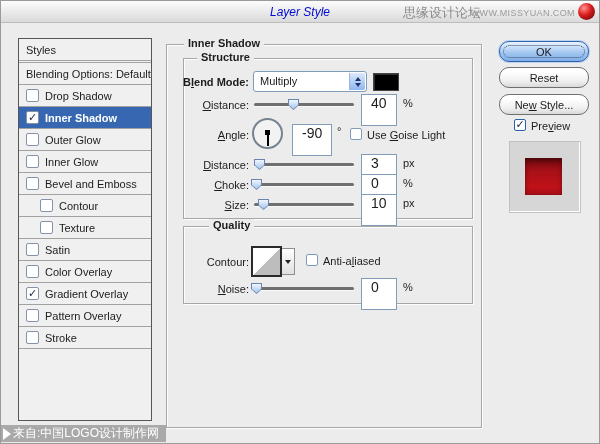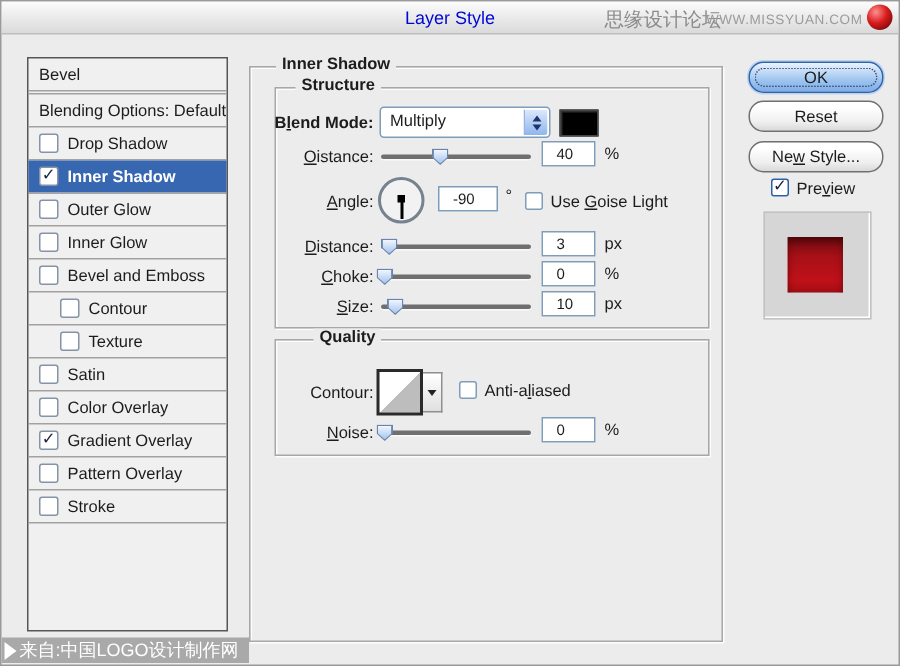--- a/index.html
+++ b/index.html
@@ -4,21 +4,21 @@
 <style>
   html,body{margin:0;padding:0;background:#fff;}
   *{box-sizing:border-box;}
   .dialog{position:relative;width:600px;height:444px;background:#ececec;
     font-family:"Liberation Sans","DejaVu Sans",sans-serif;color:#1c1c1c;
     border:1px solid #9a9a9a;overflow:hidden;}
   
   .titlebar{position:absolute;left:0;top:0;right:0;height:22px;
     background:linear-gradient(#fcfcfc,#dadada);border-bottom:1px solid #bdbdbd;}
   .title{position:absolute;left:0;right:0;top:4px;text-align:center;
-    color:#0009d2;font-size:12px;}
+    color:#0009d2;font-size:12px;font-style:italic;}
   .tw-cn{position:absolute;right:118px;top:3px;font-size:13px;color:#8b8b8b;}
   .tw-url{position:absolute;right:24px;top:7px;font-size:9px;color:#9b9b9b;
     font-weight:normal;letter-spacing:.4px;}
   .logo{position:absolute;right:4px;top:2px;width:17px;height:17px;border-radius:50%;
     background:radial-gradient(circle at 35% 30%,#ff9090,#d81c1c 45%,#6e0909 88%);}
   
   .sidebar{position:absolute;left:17px;top:37px;width:134px;height:383px;
     background:#f0f0f0;border:1px solid #565656;}
   .sb-row{height:22px;border-bottom:1px solid #a2a2a2;display:flex;
     align-items:center;padding-left:7px;font-size:11px;cursor:default;}
@@ -30,22 +30,22 @@
     align-items:center;justify-content:center;}
   .mk{font-size:11px;font-weight:bold;color:#16233f;line-height:1;margin-top:-1px;}
   
   .groupbox{position:absolute;border:1px solid #a7a7a7;
     box-shadow:inset 1px 1px 0 #fdfdfd,1px 1px 0 #fdfdfd;}
   .grouplabel{position:absolute;background:#ececec;font-weight:bold;
     font-size:11px;padding:0 4px;line-height:13px;}
   
   .lbl{position:absolute;width:66px;text-align:right;font-size:11px;
     height:14px;line-height:14px;white-space:nowrap;}
-  .valbox{position:absolute;left:360px;width:36px;height:17px;background:#fff;
-    border:1px solid #7f9db9;font-size:10px;line-height:17px;padding-left:9px;}
+  .valbox{position:absolute;left:360px;width:36px;height:32px;background:#fff;
+    border:1px solid #7f9db9;font-size:14px;line-height:17px;padding-left:9px;}
   .unit{position:absolute;left:402px;font-size:11px;}
   .track{position:absolute;left:253px;width:100px;height:3px;background:#6f6f6f;
     border-radius:2px;box-shadow:0 1px 0 rgba(255,255,255,.7);}
   .thumb{position:absolute;width:11px;height:11px;
     clip-path:polygon(0 0,100% 0,100% 55%,50% 100%,0 55%);background:#6a85ad;}
   .thumb::after{content:"";position:absolute;inset:1px;
     clip-path:polygon(0 0,100% 0,100% 55%,50% 100%,0 55%);
     background:linear-gradient(#f0f6fe,#a5c4ee);}
   .cbx{position:absolute;width:12px;height:12px;background:#fff;
     border:1px solid #7f9db9;border-radius:2px;display:flex;align-items:center;
@@ -108,21 +108,21 @@
 
   <div class="titlebar">
     <div class="title">Layer Style</div>
     <div class="tw-cn">思缘设计论坛</div>
     <div class="tw-url">WWW.MISSYUAN.COM</div>
     <div class="logo"></div>
   </div>
 
   <div class="sidebar">
     <div class="sb-row">
-      <span>Bevel</span>
+      <span>Styles</span>
     </div>
     <div class="sb-thick"></div>
     <div class="sb-row">
       <span>Blending Options: Default</span>
     </div>
     <div class="sb-row">
       <span class="sb-cb"></span>
       <span>Drop Shadow</span>
     </div>
     <div class="sb-row selected">

